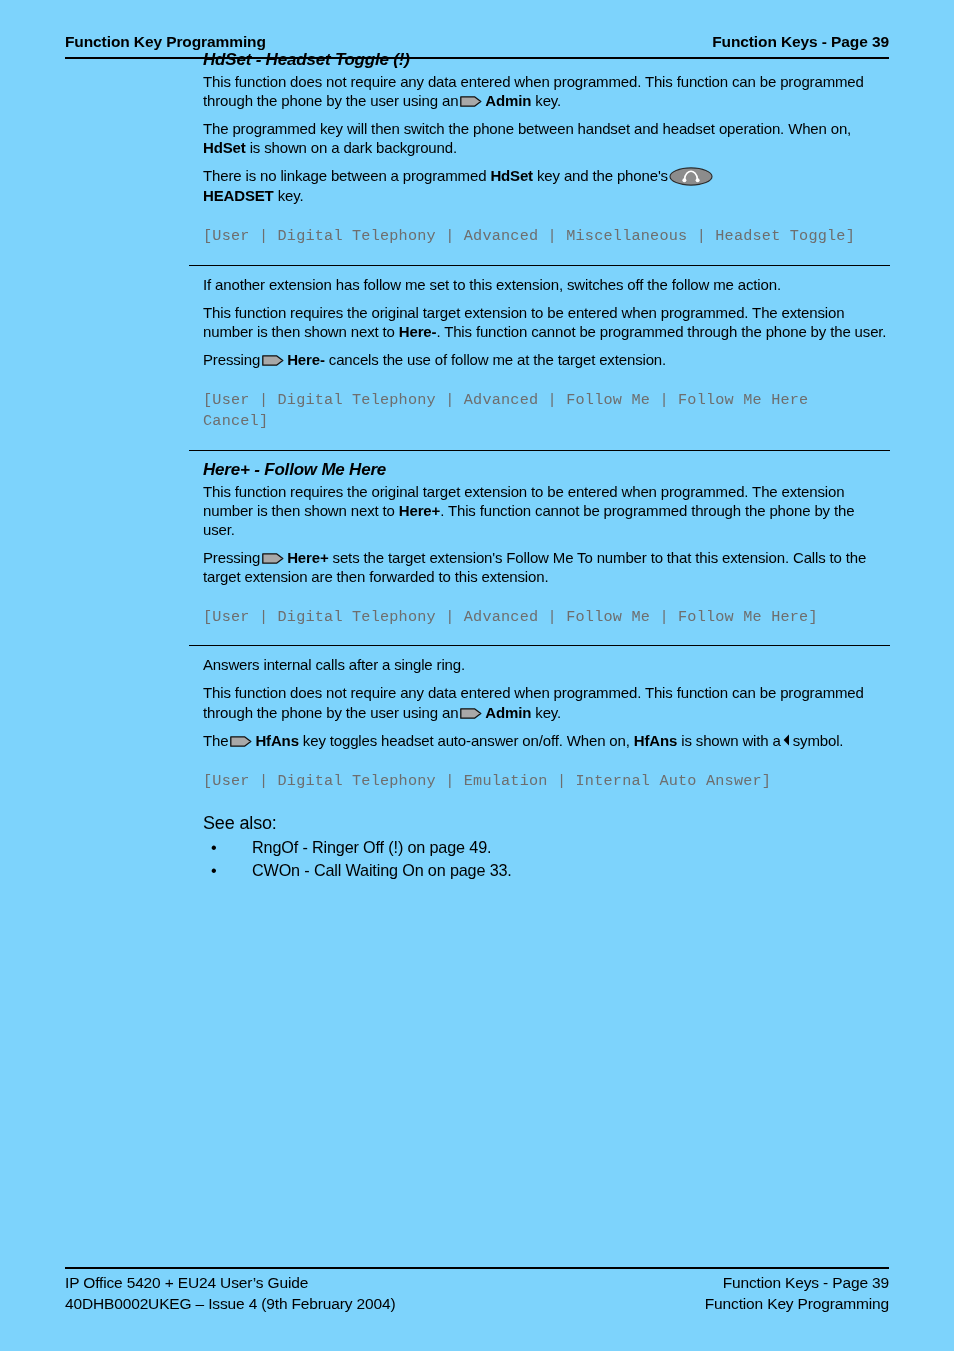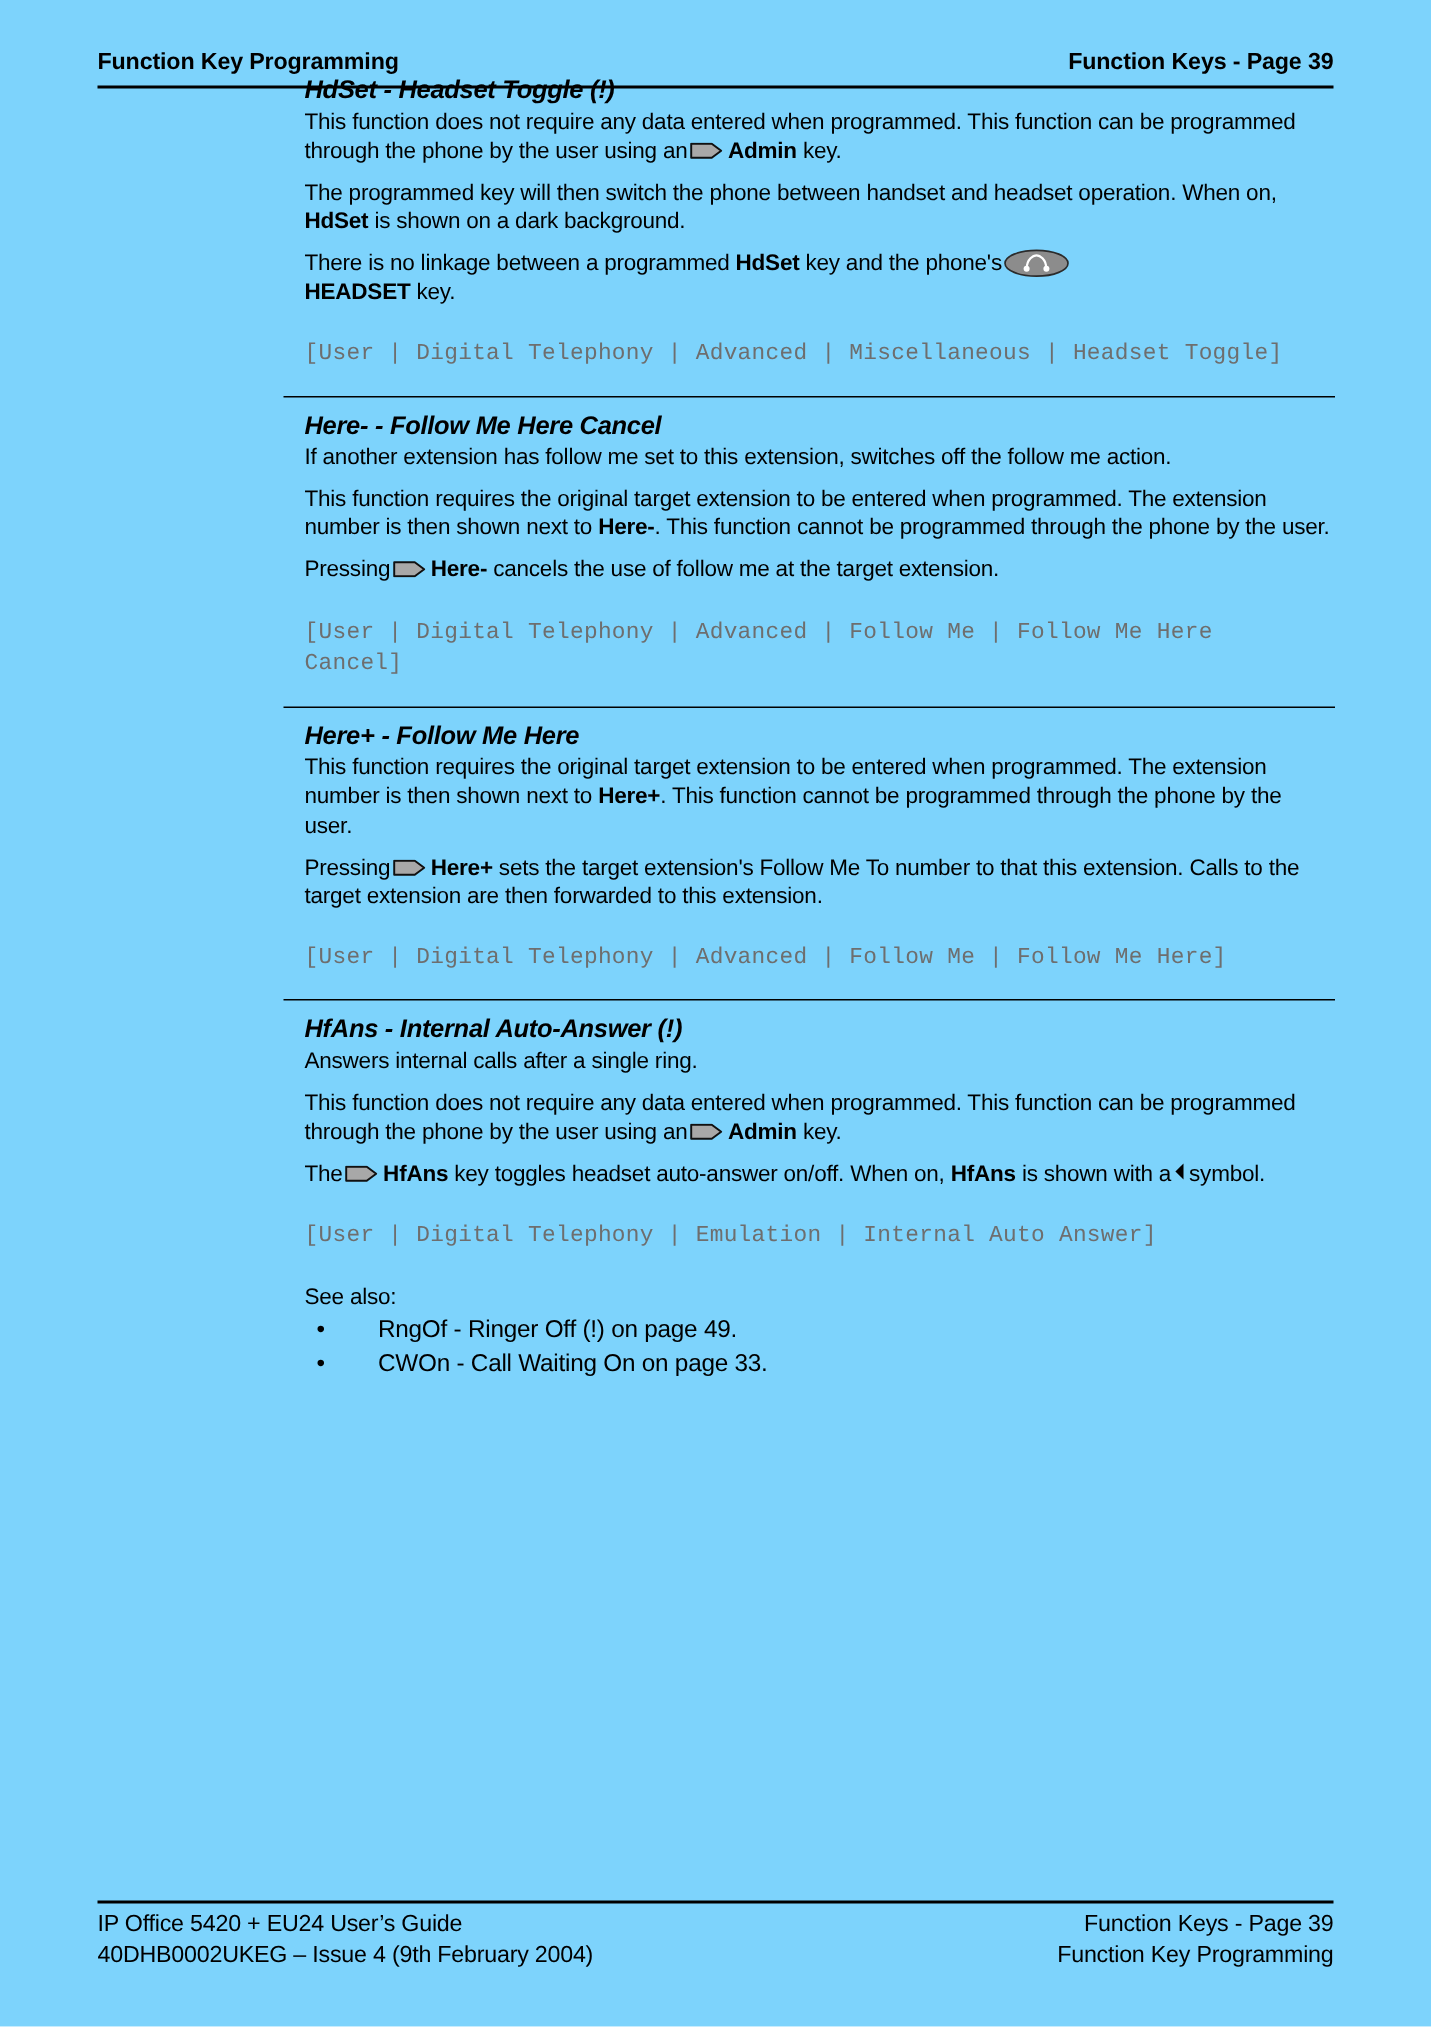--- a/index.html
+++ b/index.html
@@ -116,21 +116,21 @@
     font-size: 15.2px;
     color: #6e6e6e;
     line-height: 1.42;
     margin: 21px 0 0 0;
     letter-spacing: 0.2px;
     white-space: pre-wrap;
   }
 
   
   .see-also-head {
-    font-size: 15px;
+    font-size: 18px;
     margin: 21px 0 2px 0;
     letter-spacing: -0.15px;
   }
   ul.see-also {
     list-style: none;
     margin: 0;
     padding: 0;
   }
   ul.see-also li {
     font-size: 16.2px;
@@ -209,21 +209,20 @@
             </svg></span><br>
         <span class="b">HEADSET</span>
         <span>key.</span>
       </p>
 
       <p class="path">[User | Digital Telephony | Advanced | Miscellaneous | Headset Toggle]</p>
     </div>
 
     <div class="section">
       <div class="section-rule"></div>
-      <h2 class="section-title">Here- - Follow Me Here Cancel</h2>
 
       <p class="body lead">If another extension has follow me set to this extension, switches off the follow me action.</p>
 
       <p class="body">
         <span>This function requires the original target extension to be entered when programmed. The extension number is then shown next to</span>
         <span class="b">Here-</span><span>. This function cannot be programmed through the phone by the user.</span>
       </p>
 
       <p class="body">
         <span>Pressing</span><span class="key-icon"><svg width="22" height="11" viewBox="0 0 22 11">
@@ -251,21 +250,20 @@
               <path d="M0.8 0.8 H14.5 L20.8 5.5 L14.5 10.2 H0.8 Z" fill="#a8a8a8" stroke="#111" stroke-width="1.3" stroke-linejoin="round"></path>
             </svg></span><span class="b">Here+</span>
         <span>sets the target extension's Follow Me To number to that this extension. Calls to the target extension are then forwarded to this extension.</span>
       </p>
 
       <p class="path">[User | Digital Telephony | Advanced | Follow Me | Follow Me Here]</p>
     </div>
 
     <div class="section">
       <div class="section-rule"></div>
-      <h2 class="section-title">HfAns - Internal Auto-Answer (!)</h2>
 
       <p class="body lead">Answers internal calls after a single ring.</p>
 
       <p class="body">
         <span>This function does not require any data entered when programmed. This function can be programmed through the phone by the user using an</span><span class="key-icon"><svg width="22" height="11" viewBox="0 0 22 11">
               <path d="M0.8 0.8 H14.5 L20.8 5.5 L14.5 10.2 H0.8 Z" fill="#a8a8a8" stroke="#111" stroke-width="1.3" stroke-linejoin="round"></path>
             </svg></span><span class="b">Admin</span>
         <span>key.</span>
       </p>
 

